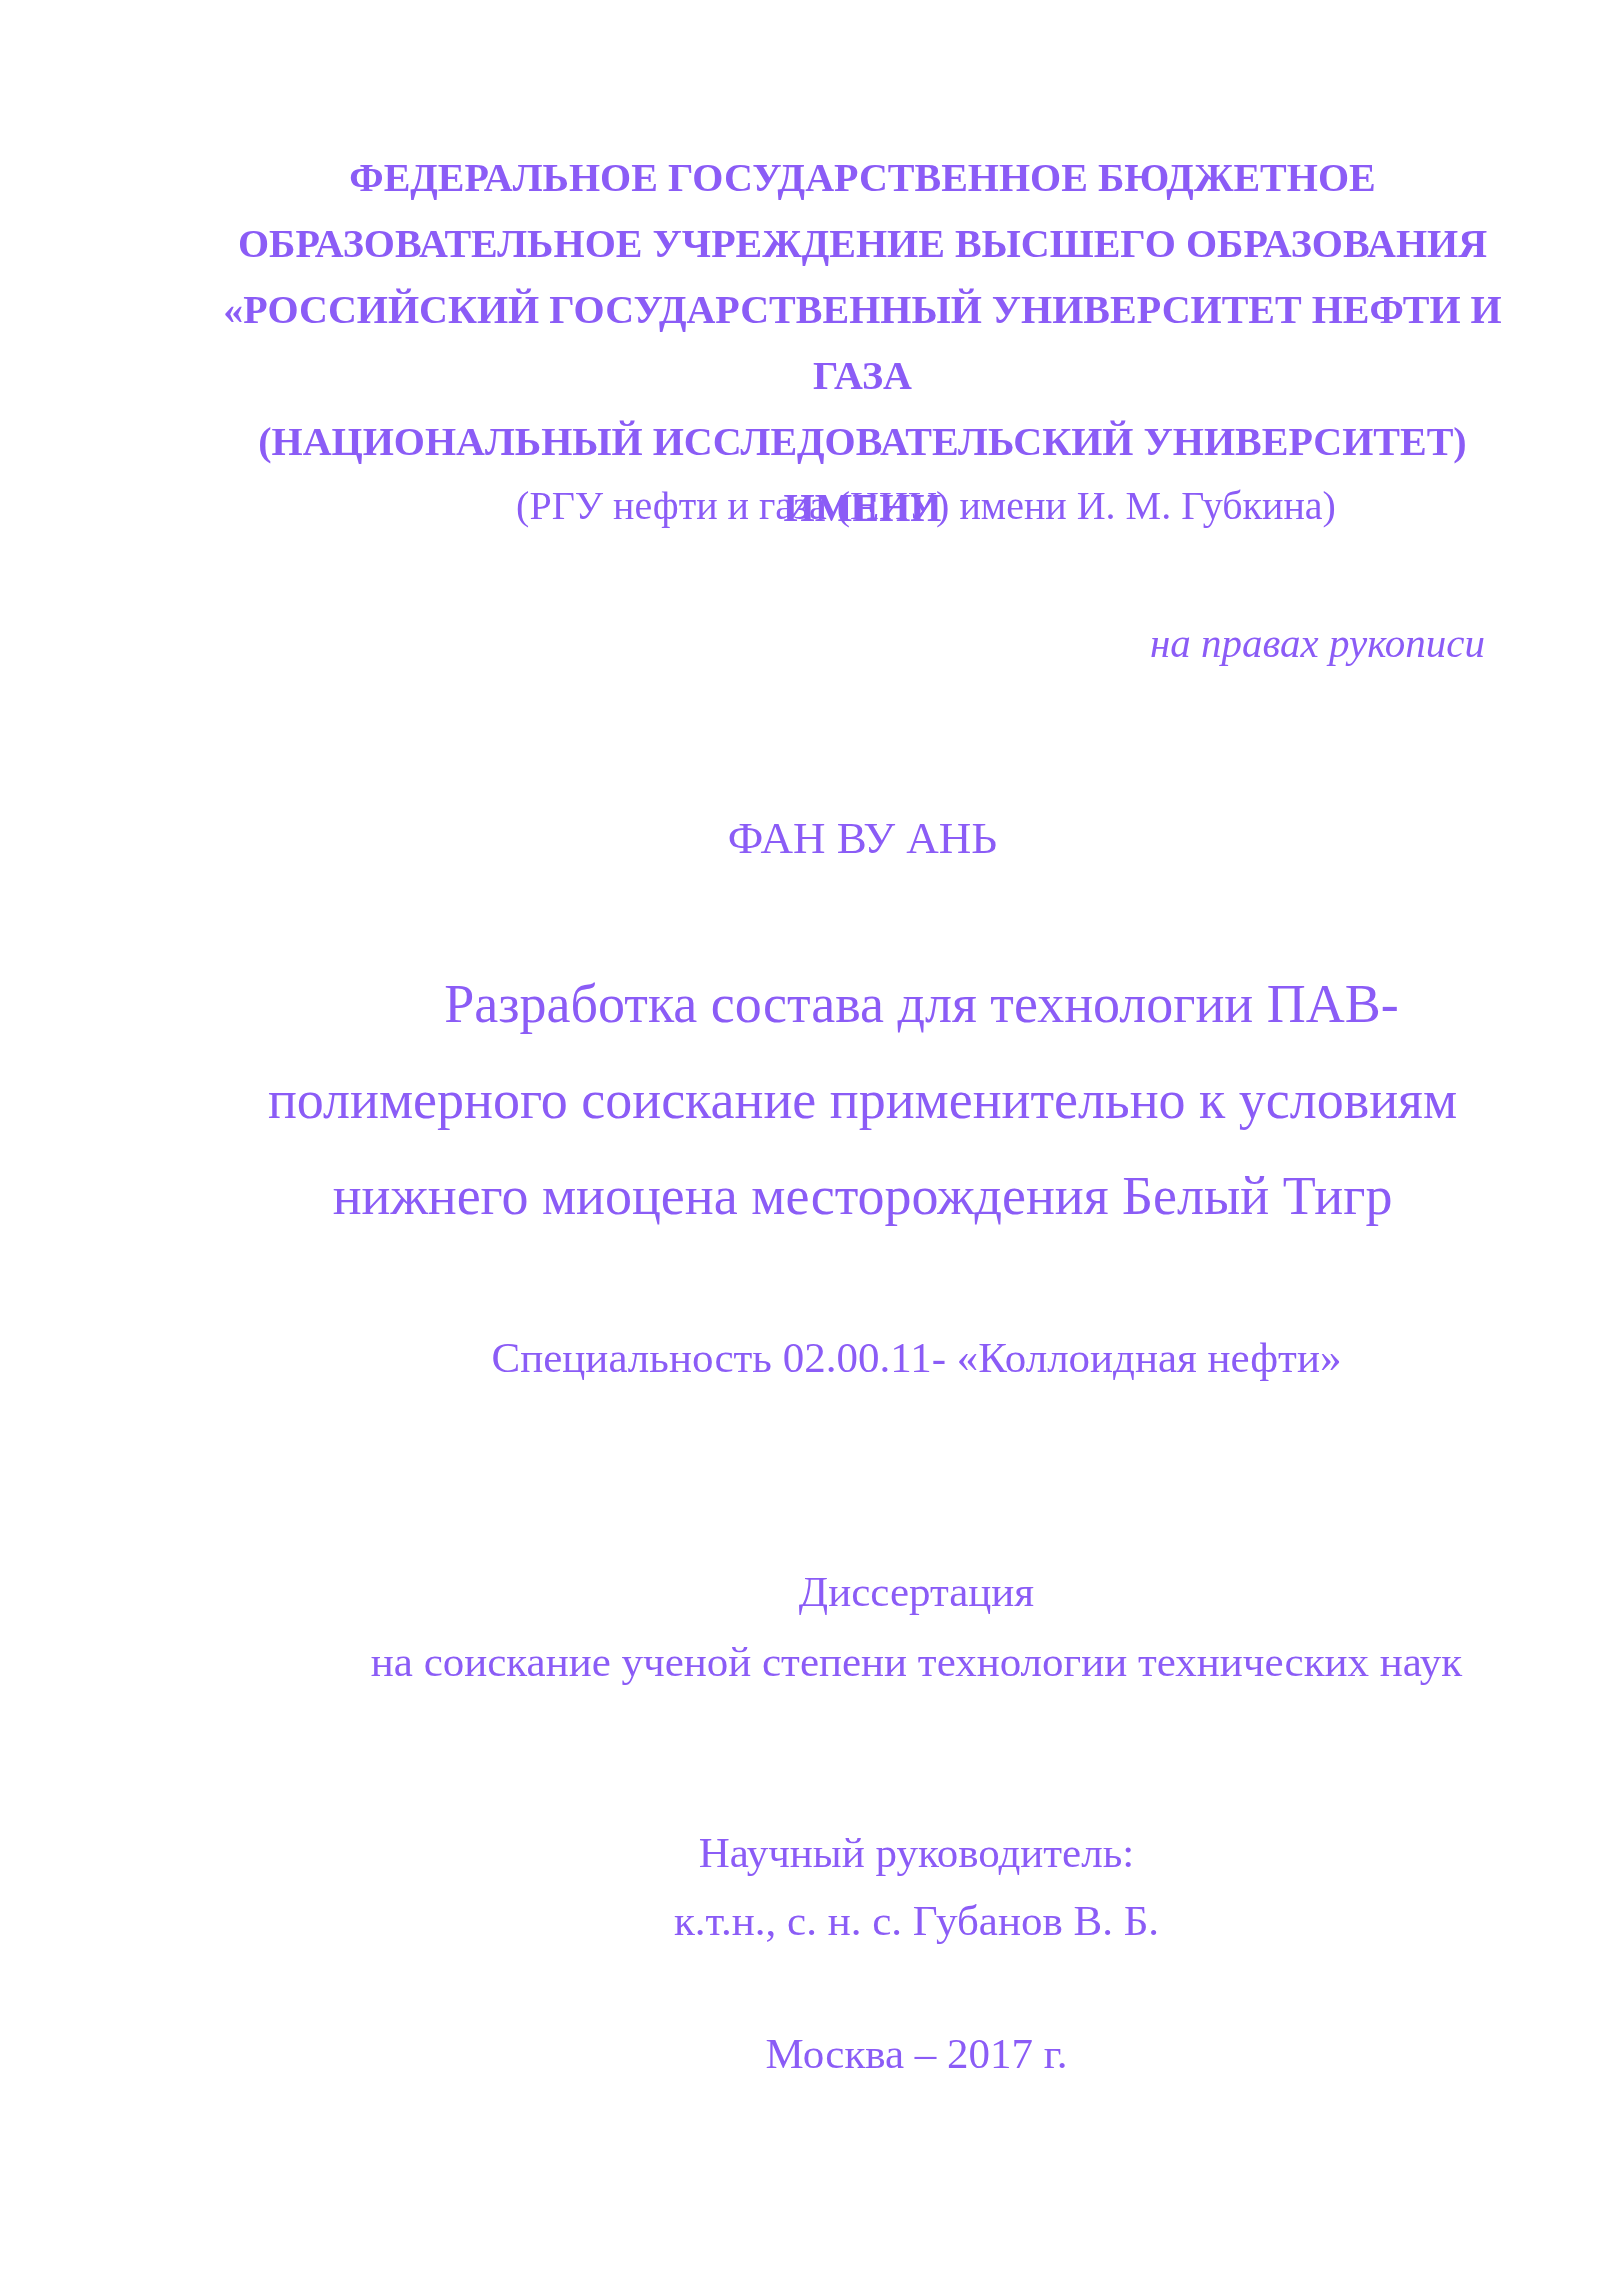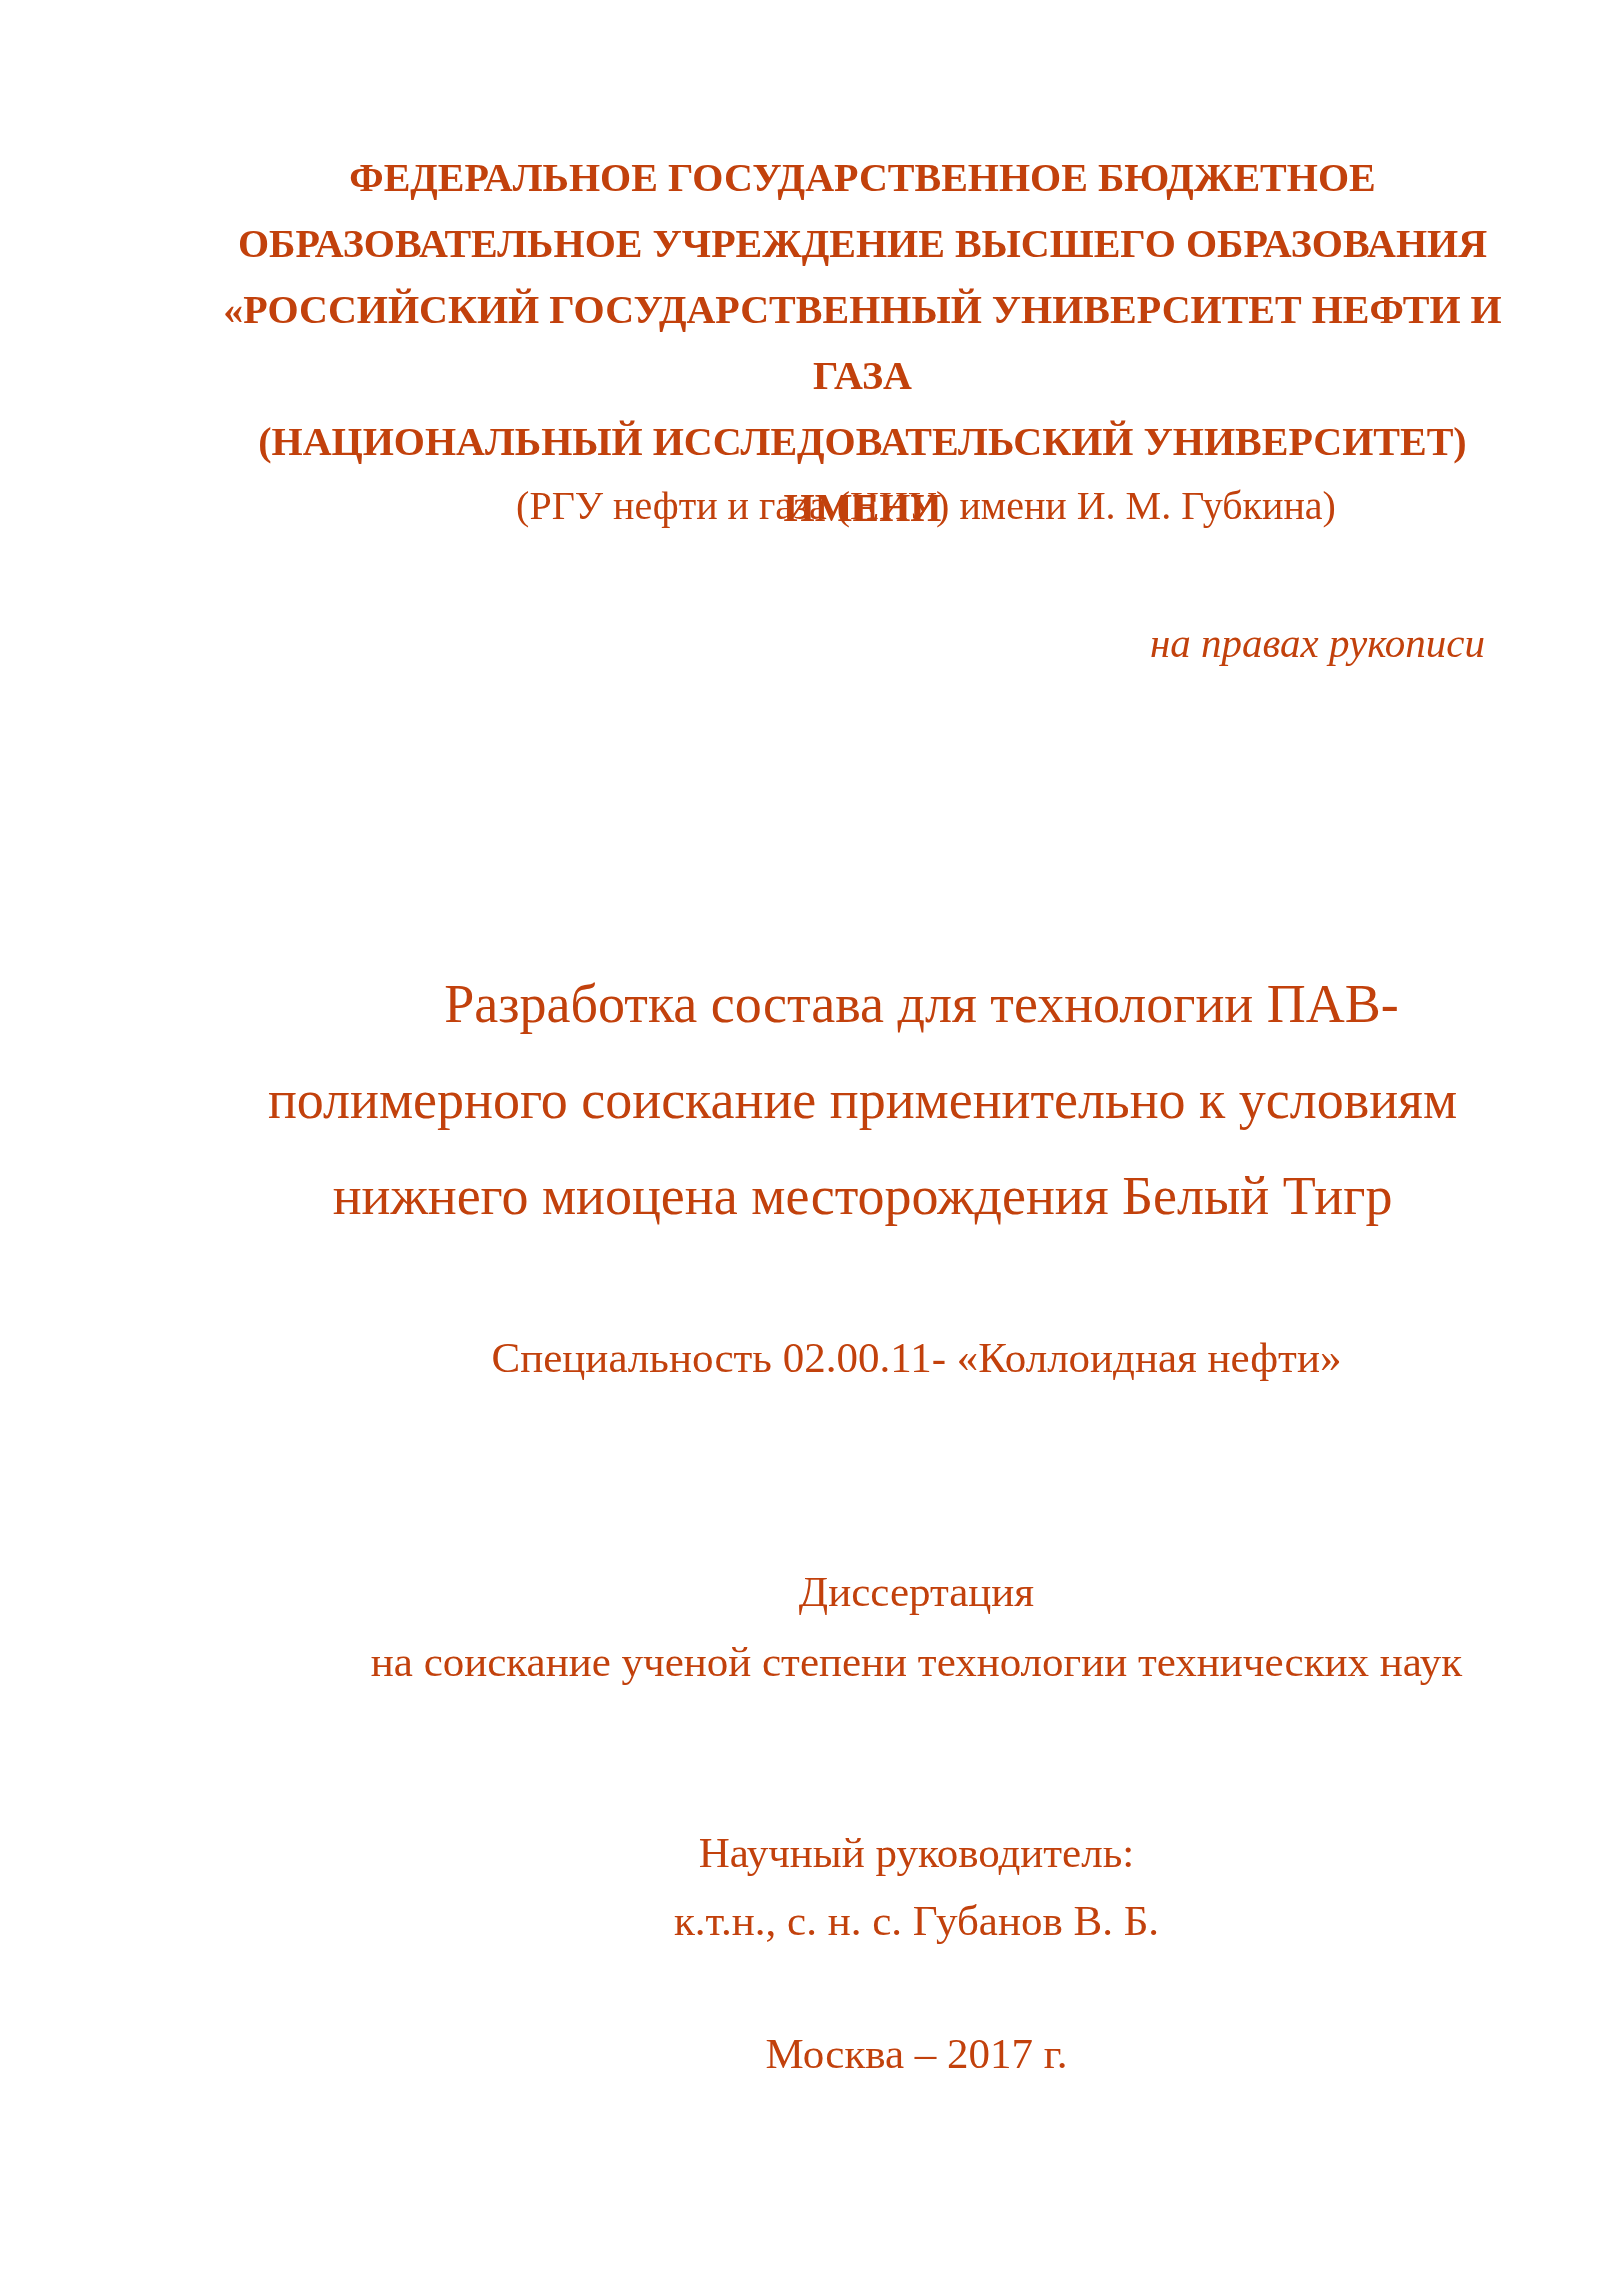--- a/index.html
+++ b/index.html
@@ -5,21 +5,21 @@
   html, body {
     margin: 0;
     padding: 0;
     background: #ffffff;
   }
   .page {
     position: relative;
     width: 1621px;
     height: 2293px;
     background: #ffffff;
-    color: #c2410c;
+    color: #8b5cf6;
     font-family: "Liberation Serif", "DejaVu Serif", serif;
     overflow: hidden;
   }
   .col {
     position: absolute;
     left: 196px;
     width: 1333px;
   }
   .institution-main {
     top: 145px;
@@ -104,20 +104,21 @@
     <div>ФЕДЕРАЛЬНОЕ ГОСУДАРСТВЕННОЕ БЮДЖЕТНОЕ</div>
     <div>ОБРАЗОВАТЕЛЬНОЕ УЧРЕЖДЕНИЕ ВЫСШЕГО ОБРАЗОВАНИЯ</div>
     <div>«РОССИЙСКИЙ ГОСУДАРСТВЕННЫЙ УНИВЕРСИТЕТ НЕФТИ И ГАЗА</div>
     <div>(НАЦИОНАЛЬНЫЙ ИССЛЕДОВАТЕЛЬСКИЙ УНИВЕРСИТЕТ) ИМЕНИ</div>
   </div>
 
   <div class="col institution-short">(РГУ нефти и газа (НИУ) имени И. М. Губкина)</div>
 
   <div class="col manuscript-note">на правах рукописи</div>
 
+  <div class="col author">ФАН ВУ АНЬ</div>
 
   <div class="col diss-title">
     <div class="first-line">Разработка состава для технологии ПАВ-</div>
     <div>полимерного соискание применительно к условиям</div>
     <div>нижнего миоцена месторождения Белый Тигр</div>
   </div>
 
   <div class="col specialty">Специальность 02.00.11- «Коллоидная нефти»</div>
 
   <div class="col degree">

